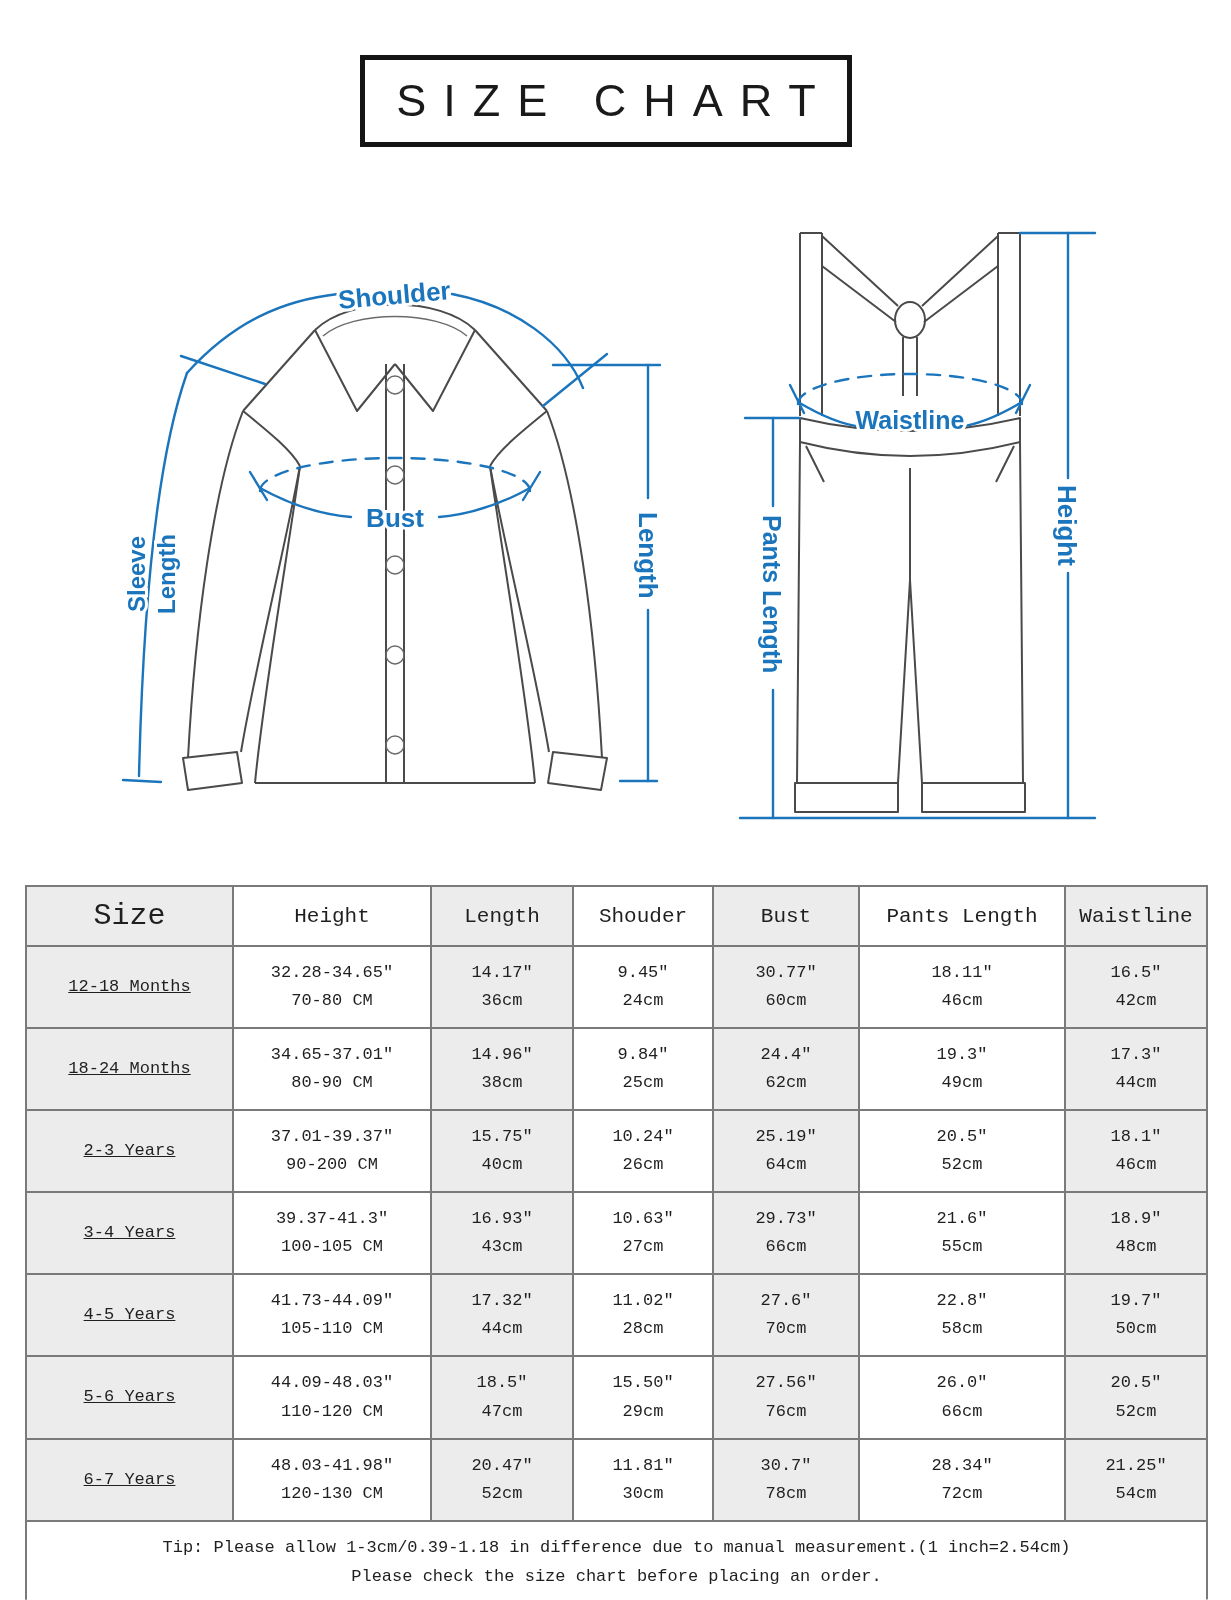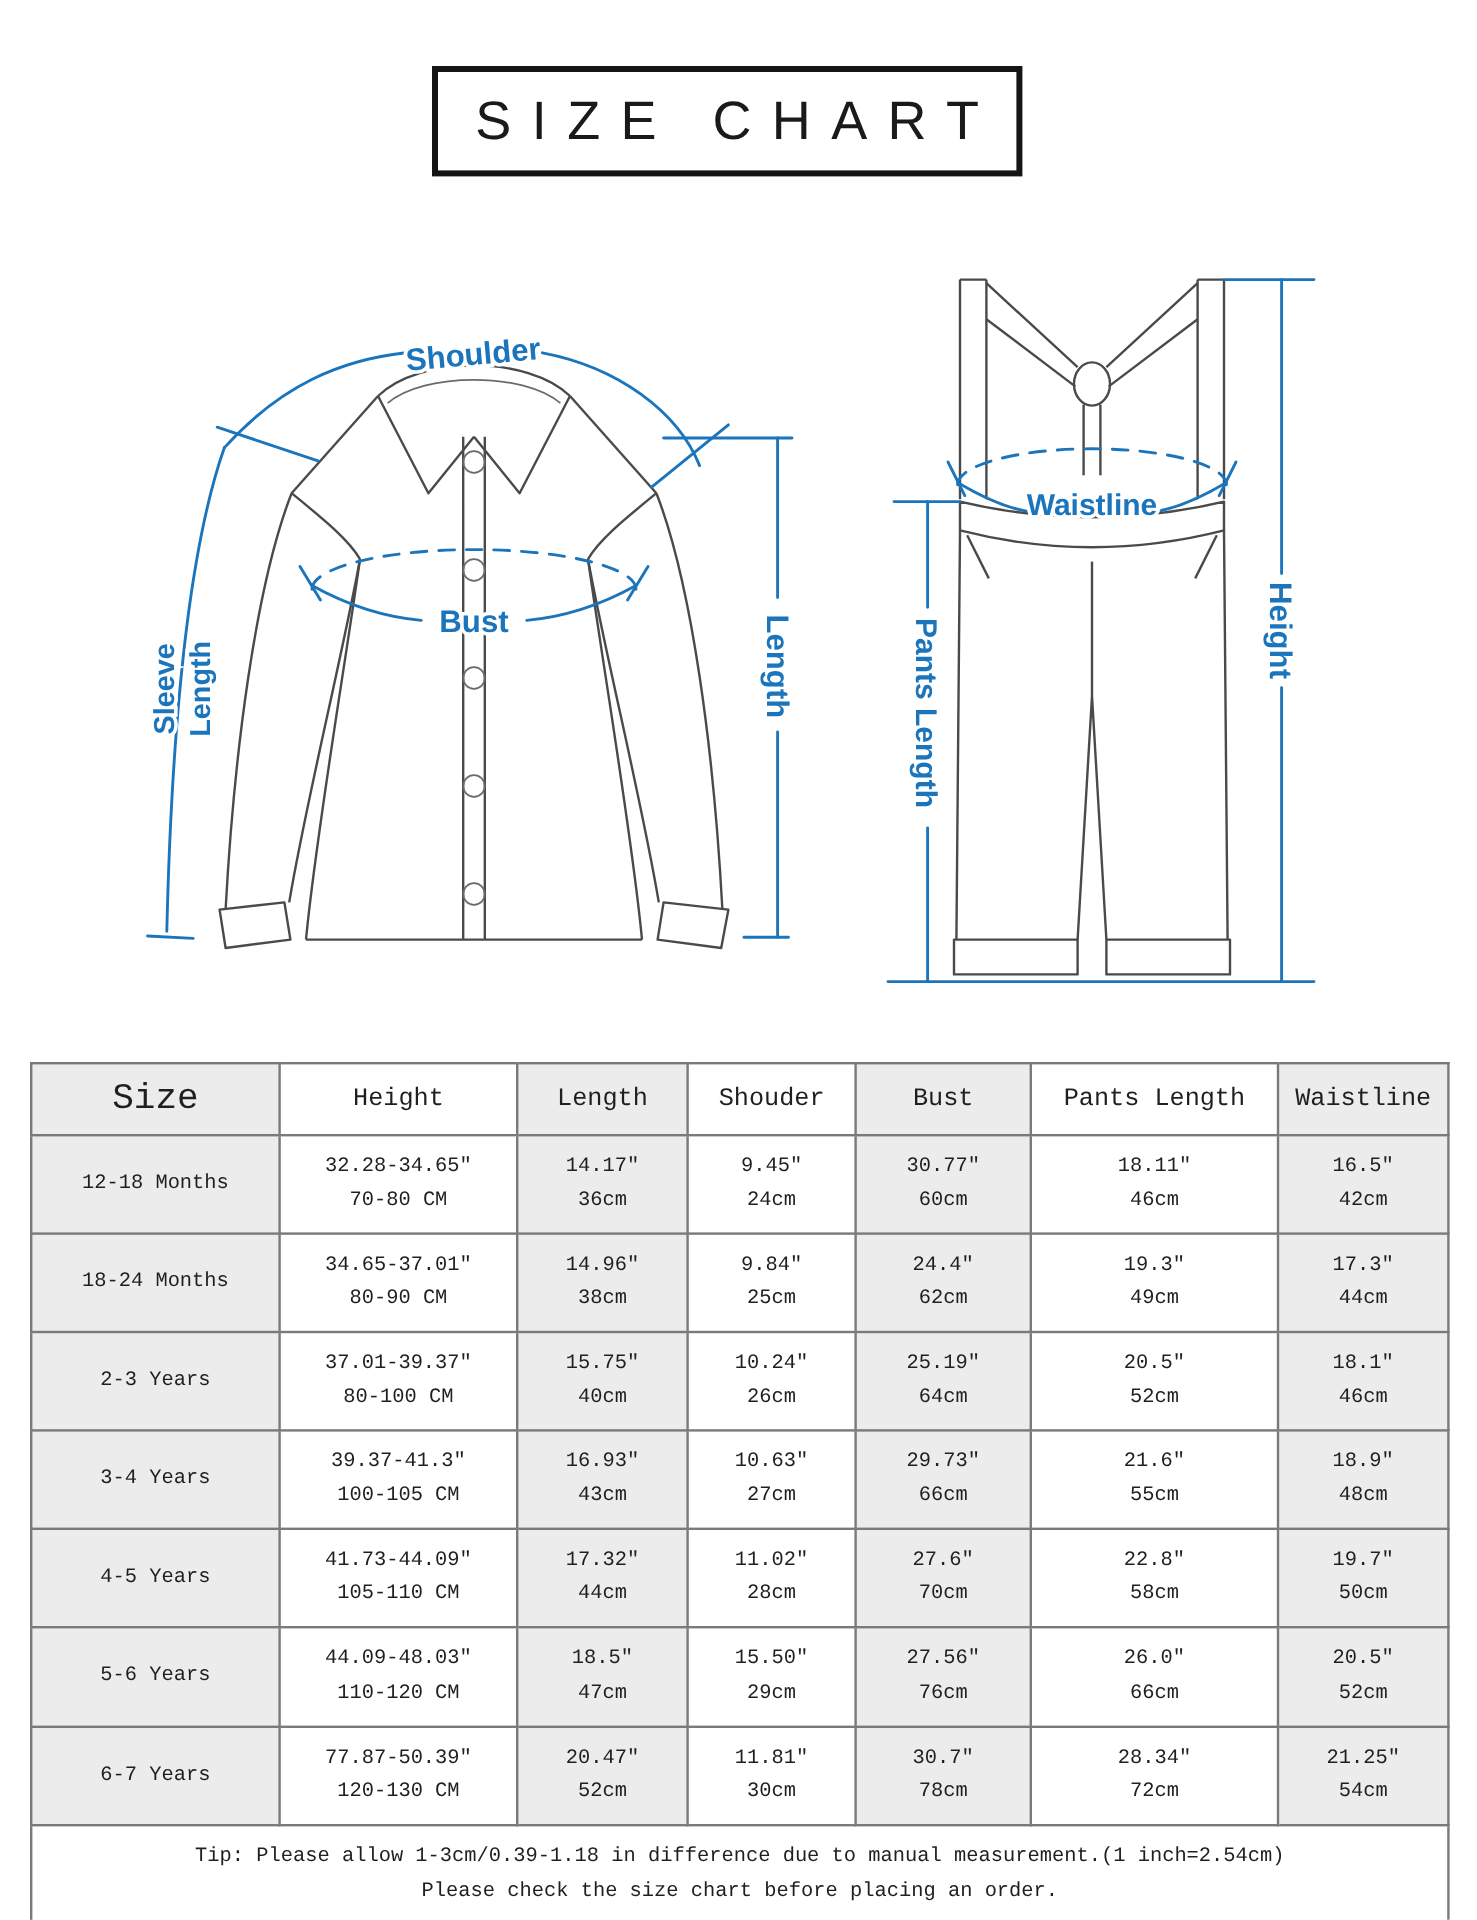--- a/index.html
+++ b/index.html
@@ -25,21 +25,21 @@
   .size-table{position:absolute;left:25px;top:885px;width:1181px;border-collapse:collapse;
               table-layout:fixed;font-family:"Liberation Mono", monospace;color:#1f1f1f;}
   .size-table td,.size-table th{border:2px solid #7a7a7a;text-align:center;vertical-align:middle;
               padding:12px;font-weight:400;}
   .size-table .shade{background:#ececec;}
   .hdr-row{height:60px;}
   .hdr{font-size:21px;}
   .hdr-size{font-size:30px;}
   .body-row{height:73px;}
   .size-table td{font-size:17px;line-height:1.65;}
-  .c-size{font-size:18px;}
+  .c-size{font-size:18px;text-decoration:underline;}
   .tip-row{height:78px;}
   .tip-row td{font-size:17px;line-height:1.7;background:#fff;}
 </style>
 </head>
 <body>
 
 <div class="page">
 
   <div class="title-box">
     <span>SIZE CHART</span>
@@ -209,21 +209,21 @@
           </td>
           <td class="shade">
             <div>17.3″</div>
             <div>44cm</div>
           </td>
         </tr>
         <tr class="body-row">
           <td class="c-size shade">2-3 Years</td>
           <td>
             <div>37.01-39.37″</div>
-            <div>80-100 CM</div>
+            <div>90-200 CM</div>
           </td>
           <td class="shade">
             <div>15.75″</div>
             <div>40cm</div>
           </td>
           <td>
             <div>10.24″</div>
             <div>26cm</div>
           </td>
           <td class="shade">
@@ -316,21 +316,21 @@
             <div>66cm</div>
           </td>
           <td class="shade">
             <div>20.5″</div>
             <div>52cm</div>
           </td>
         </tr>
         <tr class="body-row">
           <td class="c-size shade">6-7 Years</td>
           <td>
-            <div>77.87-50.39″</div>
+            <div>48.03-41.98″</div>
             <div>120-130 CM</div>
           </td>
           <td class="shade">
             <div>20.47″</div>
             <div>52cm</div>
           </td>
           <td>
             <div>11.81″</div>
             <div>30cm</div>
           </td>

